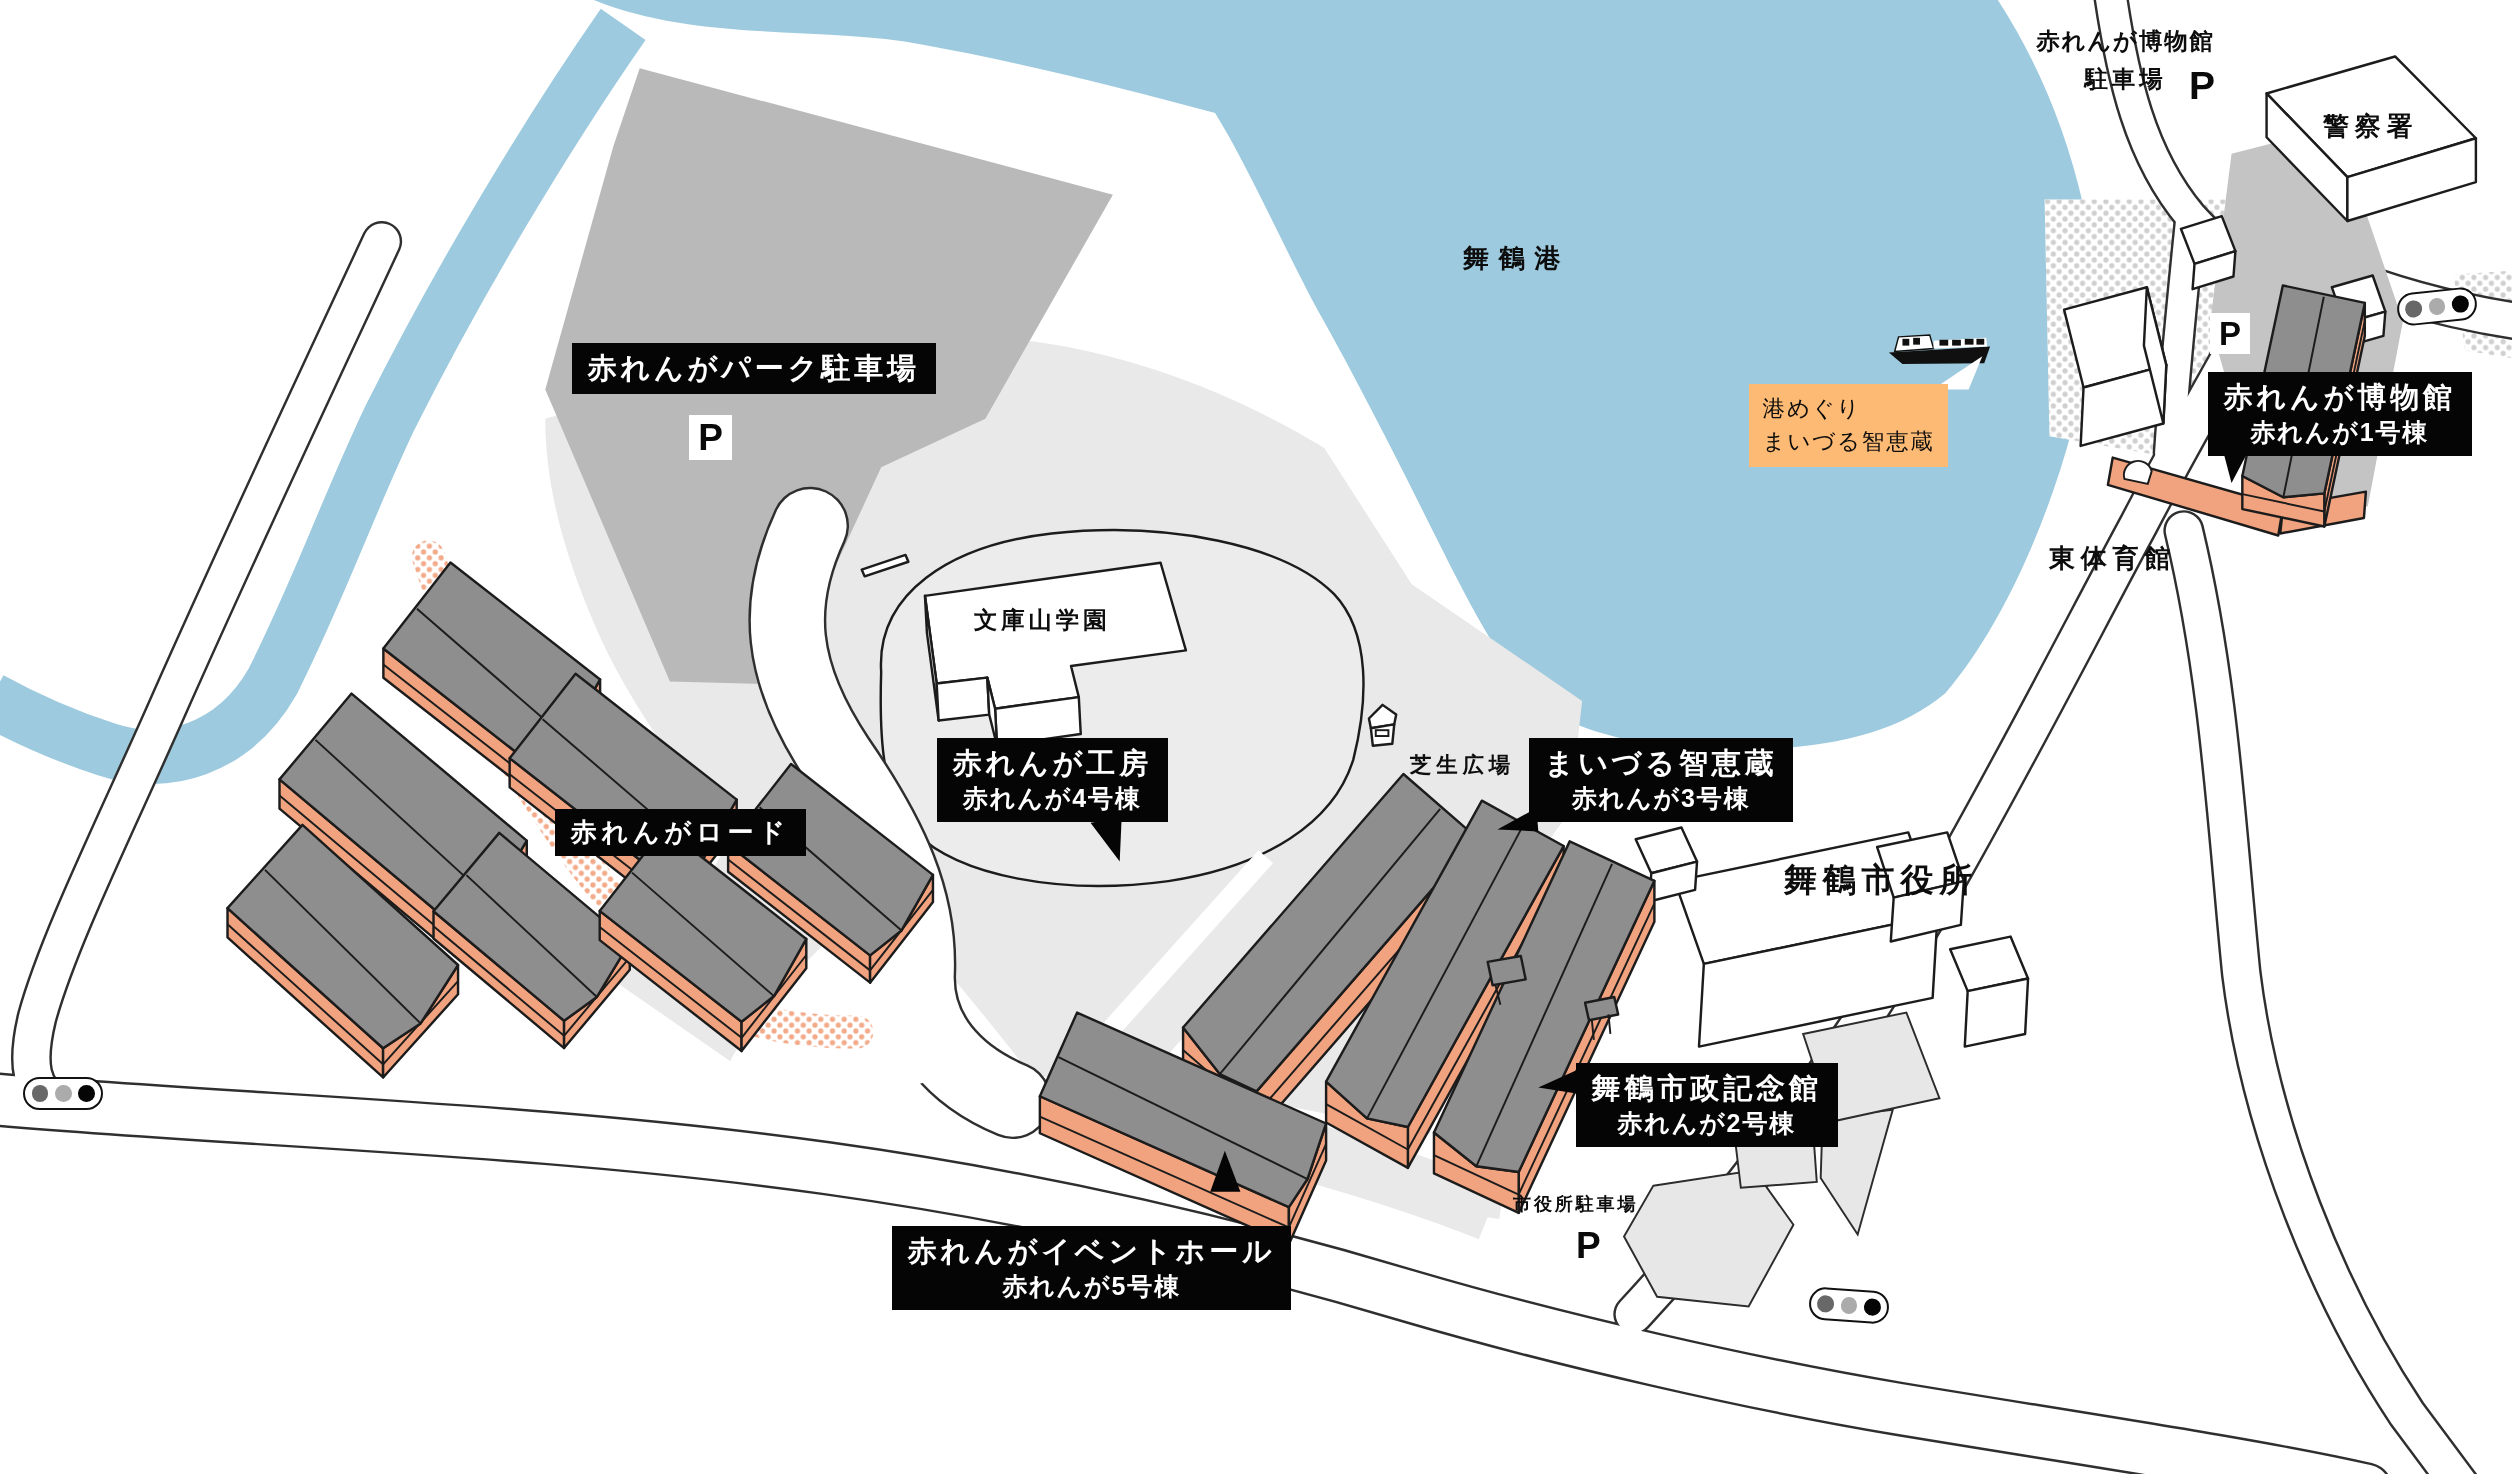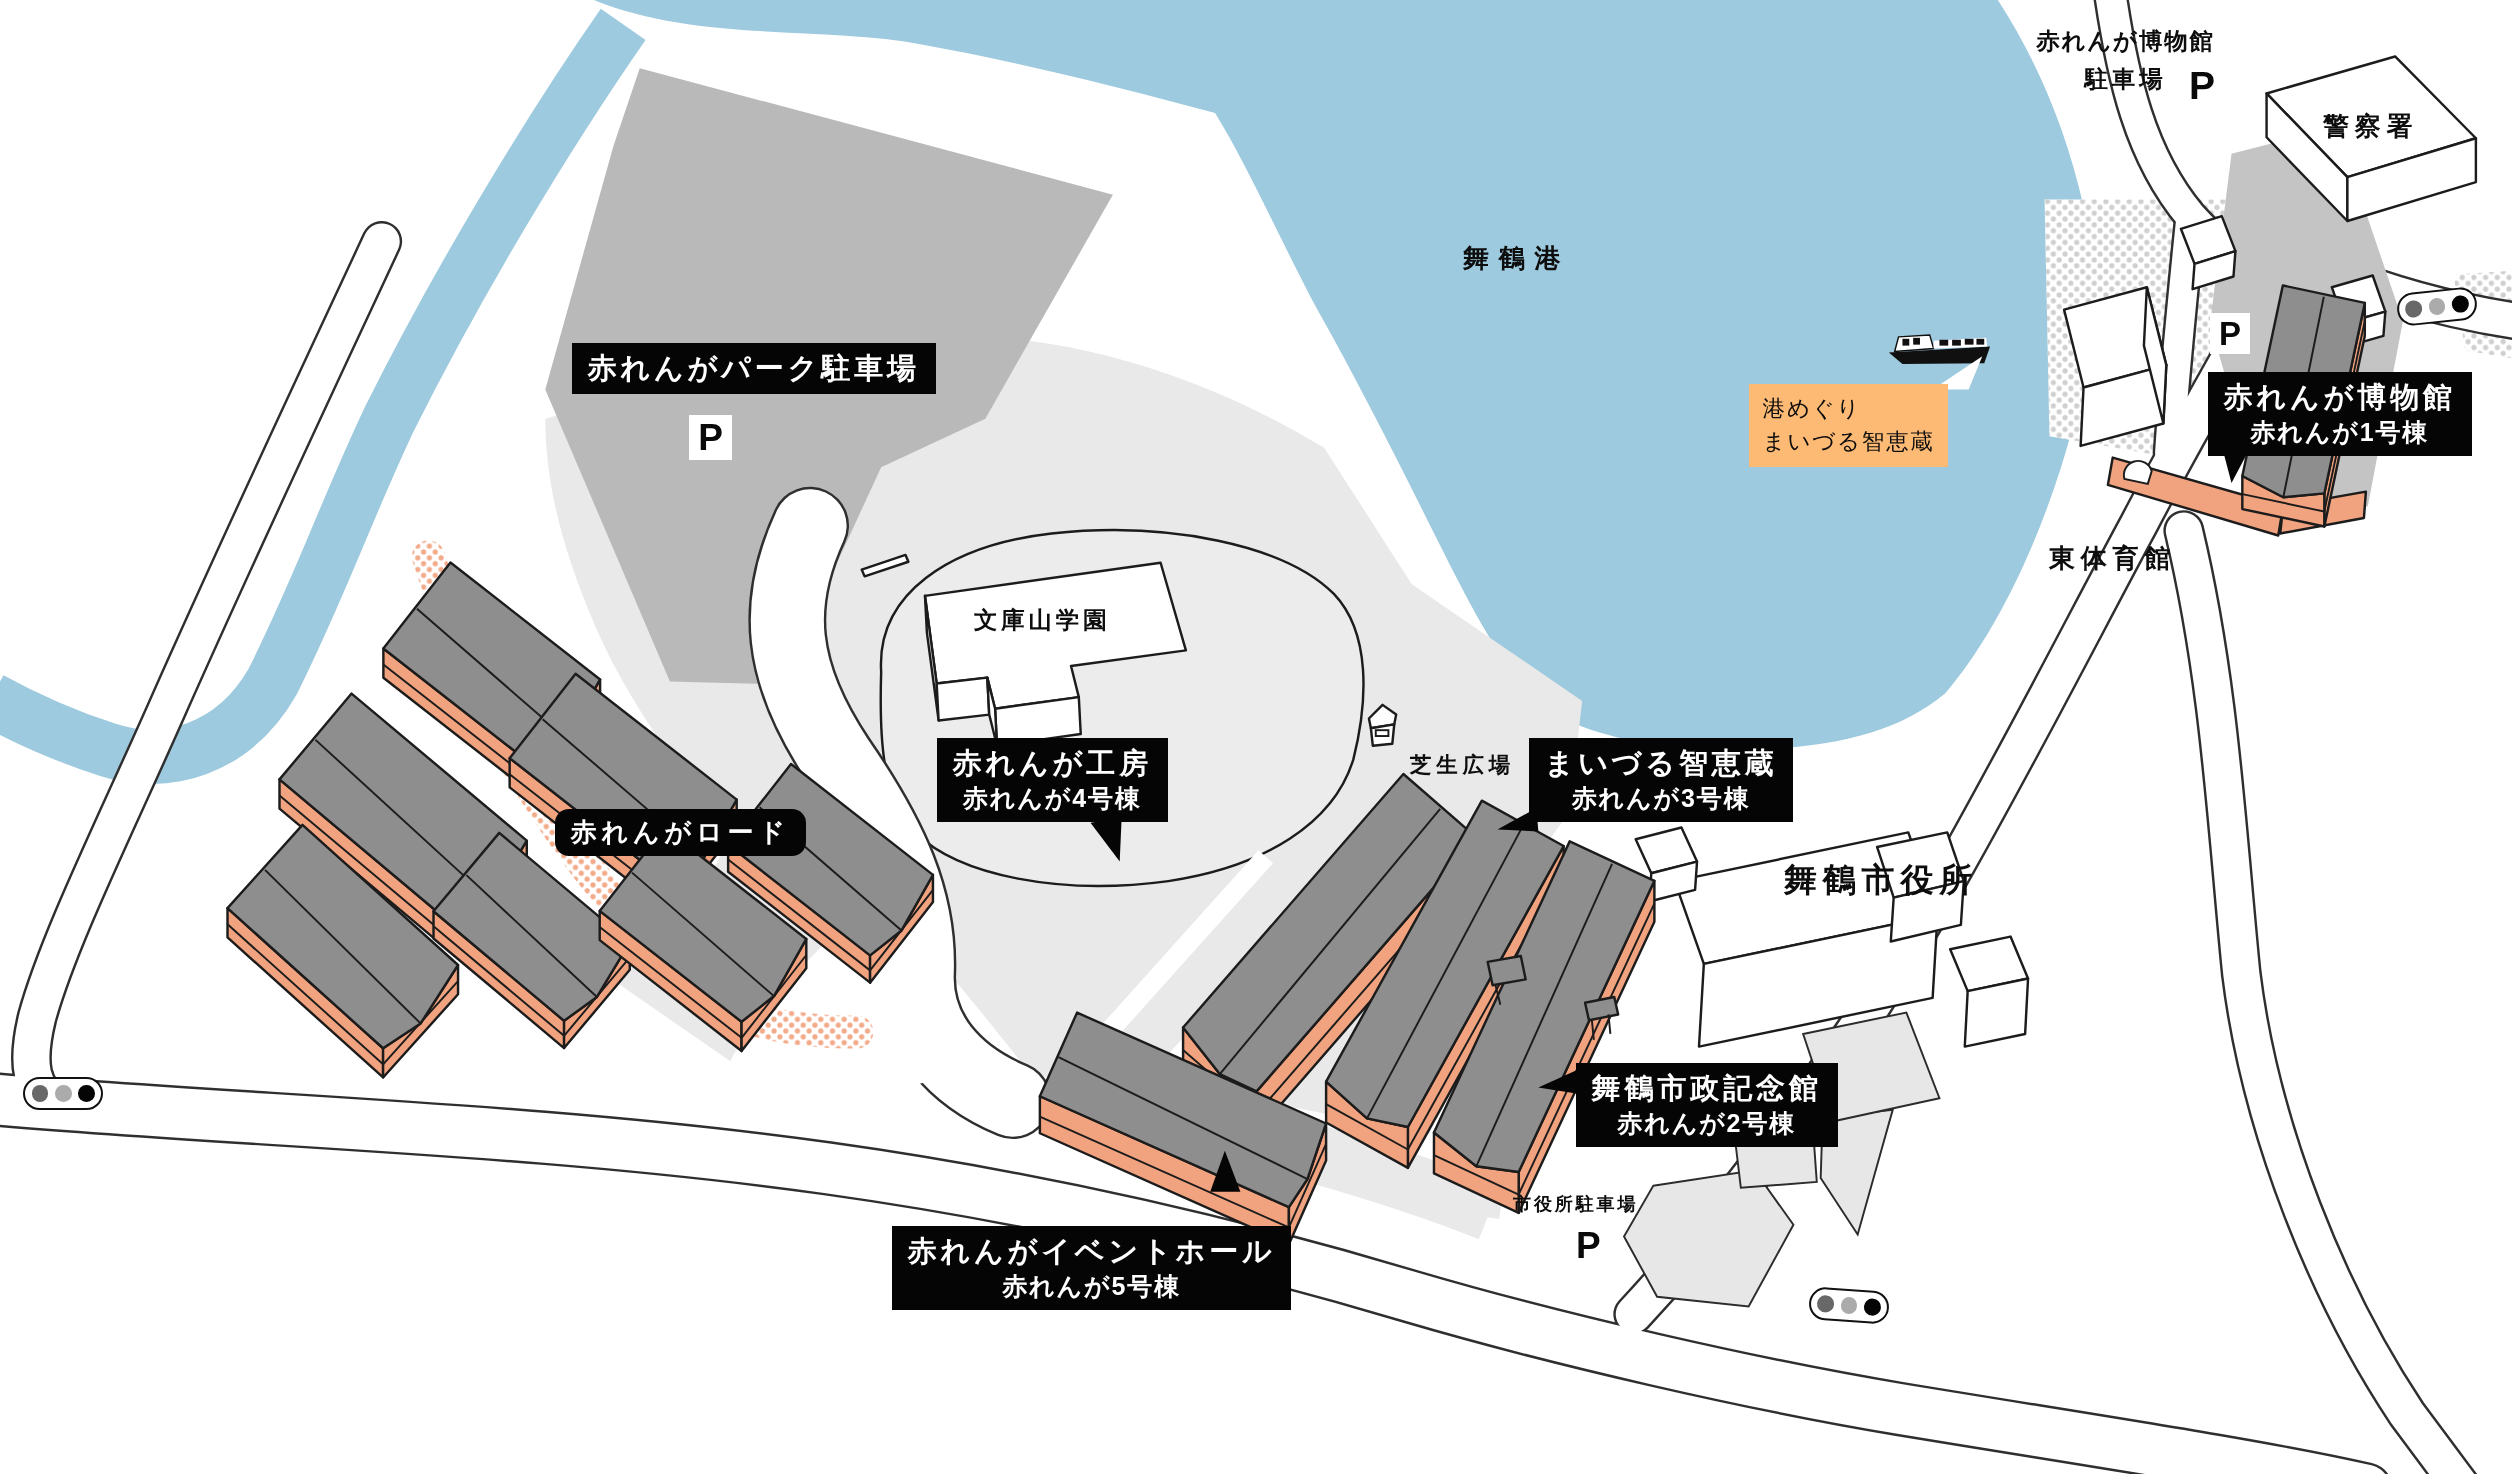--- a/index.html
+++ b/index.html
@@ -306,21 +306,21 @@
 
   <div class="plain" style="left:1463px;top:241px;font-size:26px;letter-spacing:9.7px;">舞鶴港</div>
 
   <div class="blabel" style="left:572px;top:343px;">
     <div class="t">赤れんがパーク駐車場</div>
   </div>
   <div class="pbox" style="left:689px;top:415px;">
     <span>P</span>
   </div>
 
-  <div class="blabel" style="left:555px;top:809px;border-radius:14px;">
+  <div class="blabel" style="left:555px;top:809px;">
     <div class="t" style="font-size:26px;letter-spacing:4.9px;">赤れんがロード</div>
   </div>
 
   <div class="blabel" style="left:937px;top:738px;">
     <div class="t">赤れんが工房</div>
     <div class="s">赤れんが4号棟</div>
   </div>
 
   <div class="blabel" style="left:1529px;top:738px;">
     <div class="t">まいづる智恵蔵</div>

